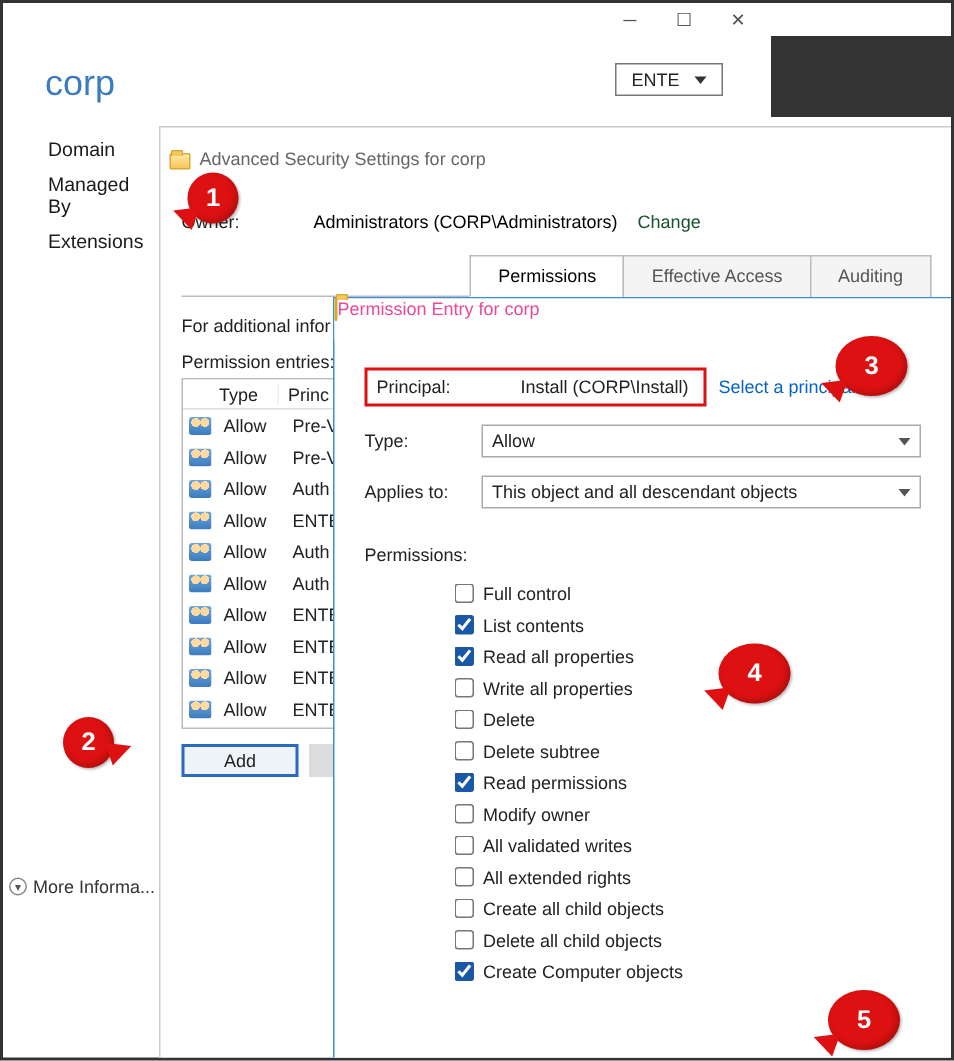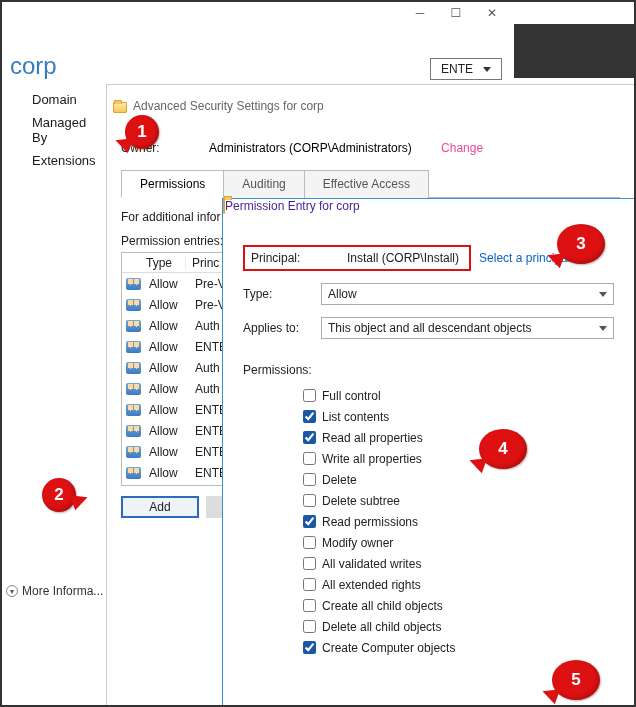--- a/index.html
+++ b/index.html
@@ -36,22 +36,22 @@
     top: 22px; right: 0;
     width: 120px; height: 54px;
     background: #333;
     z-index: 1;
   }
   .header {
     position: absolute;
     top: 40px; left: 0; right: 124px;
     height: 38px;
     display: flex;
-    align-items: flex-end;
-    padding: 0 8px;
+    align-items: flex-start;
+    padding: 0 28px;
     background: #fff;
     z-index: 4;
   }
   .header .domain {
     font-size: 24px;
     color: #3b7bbf;
     font-weight: 300;
   }
   .header .spacer { flex: 1; }
   .hdrbtn {
@@ -132,22 +132,22 @@
   .folder-icon::before {
     content:""; position:absolute; top:-3px; left:0;
     width:6px; height:3px;
     background:#f5c65b; border:1px solid #d8a832; border-bottom:none;
     border-radius:1px 1px 0 0;
   }
   .advbody { padding: 12px 14px 0 14px; position: relative; }
   .ownerrow { display: flex; align-items: center; gap: 28px; padding: 16px 0 14px 0;}
   .ownerrow .lbl { width: 60px; }
   .ownerrow .val { color: #000; }
-  .ownerrow .link { color: #ec4899; cursor: pointer; margin-left: 26px;}
-  .tabs { display: flex; border-bottom: 1px solid #bbb; }
+  .ownerrow .link { color: #14532d; cursor: pointer; margin-left: 10px;}
+  .tabs { display: flex; border-bottom: 1px solid #bbb; justify-content: flex-end; }
   .tab {
     padding: 6px 18px;
     border: 1px solid #bbb;
     border-bottom: none;
     margin-right: -1px;
     background: #f4f4f4;
     color: #555;
     cursor: pointer;
     position: relative;
     top: 1px;
@@ -205,21 +205,21 @@
 
   
   .permwin {
     position: absolute;
     top: 196px; left: 220px; right: 0; bottom: 0;
     background: #fff;
     border-top: 1px solid #3b8fd6;
     border-left: 1px solid #3b8fd6;
     z-index: 10;
   }
-  .permwin .titlebar { height: 28px; background:#fff; color:#4c1d95; }
+  .permwin .titlebar { height: 28px; background:#fff; color:#ec4899; }
   .permbody { padding: 18px 14px 0 20px; }
   .prow { display: flex; align-items: center; margin-bottom: 12px; }
   .prow .plbl { width: 78px; }
   .principal-box {
     border: 2px solid #d11;
     padding: 4px 10px 4px 6px;
     display: flex; align-items: center; gap: 18px;
   }
   .plink { color: #0a62c4; cursor: pointer; margin-left: 8px; white-space:nowrap;}
   .pselect {
@@ -320,22 +320,22 @@
   <div class="advbody">
     <div class="ownerrow">
       <span class="lbl">Owner:</span>
       <span>
         <span class="val">Administrators (CORP\Administrators)</span>
         <span class="link">Change</span>
       </span>
     </div>
     <div class="tabs">
       <div class="tab active">Permissions</div>
+      <div class="tab">Effective Access</div>
       <div class="tab">Auditing</div>
-      <div class="tab">Effective Access</div>
     </div>
     <div class="subtext">For additional infor</div>
     <div class="entrieslbl">Permission entries:</div>
     <div class="entries">
       <div class="hdr">
         <div class="col-icon"></div>
         <div class="col-type">Type</div>
         <div class="col-princ">Princ</div>
       </div>
       <div id="entries-rows">

